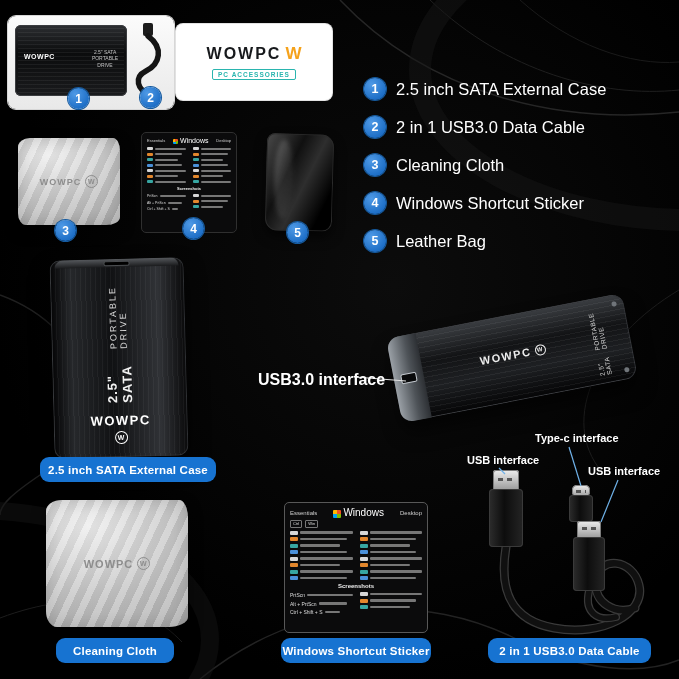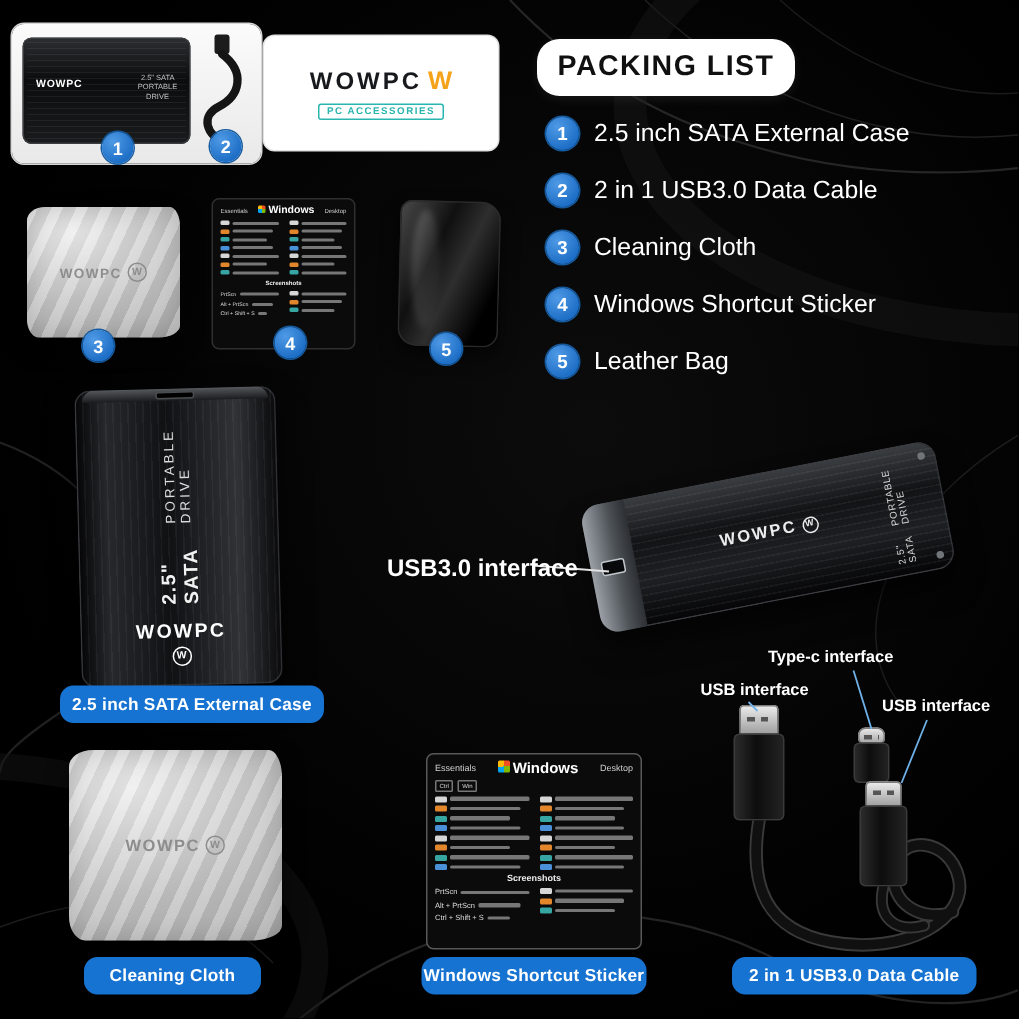--- a/index.html
+++ b/index.html
@@ -72,21 +72,21 @@
        background:linear-gradient(100deg,rgba(255,255,255,.22),rgba(255,255,255,0));filter:blur(2px)}
 
   
   .sticker{position:absolute;background:#0b0b0c;border-radius:5px;z-index:5;padding:4px 5px;
        display:flex;flex-direction:column;overflow:hidden}
   .sticker-small{left:141px;top:132px;width:96px;height:101px;border:1px solid #2f2f2f}
   .sticker-large{left:284px;top:502px;width:144px;height:131px;border:1px solid #585858}
   .stk-head{display:flex;align-items:center;justify-content:space-between;color:#cfcfcf}
   .sticker-small .stk-head{font-size:4px}
   .sticker-large .stk-head{font-size:6px}
-  .stk-title{color:#fff;font-weight:bold;display:flex;align-items:flex-start;gap:2px}
+  .stk-title{color:#fff;font-weight:normal;display:flex;align-items:flex-end;gap:2px}
   .sticker-small .stk-title{font-size:7px}
   .sticker-large .stk-title{font-size:10px}
   .win-logo{display:inline-block;border-radius:1px;
        background:conic-gradient(#f25022 0 25%,#7fba00 0 50%,#00a4ef 0 75%,#ffb900 0)}
   .sticker-small .win-logo{width:5px;height:5px}
   .sticker-large .win-logo{width:8px;height:8px}
   .stk-legend{display:flex;gap:3px;margin-top:2px}
   .legend-chip{color:#ddd;border:1px solid #777;border-radius:1px;font-size:4px;padding:0 2px;line-height:1.4}
   .stk-cols{display:flex;gap:7px;margin-top:3px}
   .stk-col{flex:1;display:flex;flex-direction:column;gap:2.5px;min-width:0}
@@ -304,21 +304,20 @@
   </div>
 
   <div class="bag"></div>
 
   <div class="num" style="left:68px;top:88px">1</div>
   <div class="num" style="left:140px;top:87px">2</div>
   <div class="num" style="left:55px;top:220px">3</div>
   <div class="num" style="left:183px;top:218px">4</div>
   <div class="num" style="left:287px;top:222px">5</div>
 
-  <div class="pl-title">PACKING LIST</div>
   <ul class="pl-list">
     <li class="pl-item">
       <span class="pl-num">1</span>
       <span class="pl-label">2.5 inch SATA External Case</span>
     </li>
     <li class="pl-item">
       <span class="pl-num">2</span>
       <span class="pl-label">2 in 1 USB3.0 Data Cable</span>
     </li>
     <li class="pl-item">
@@ -498,21 +497,21 @@
     <path d="M589,591 C584,612 597,622 616,617" stroke="#3a3a3a" stroke-width="8" fill="none" stroke-linecap="round"></path>
     <path d="M589,591 C584,612 597,622 616,617" stroke="#101010" stroke-width="5.5" fill="none" stroke-linecap="round"></path>
   </svg>
   <div class="conn tip-silver" style="left:493px;top:470px;width:26px;height:20px"></div>
   <div class="conn body-dark" style="left:489px;top:489px;width:34px;height:58px"></div>
   <div class="conn tip-silver" style="left:572px;top:485px;width:18px;height:12px;border-radius:5px"></div>
   <div class="conn body-dark" style="left:569px;top:495px;width:24px;height:27px"></div>
   <div class="conn tip-silver" style="left:577px;top:521px;width:24px;height:17px"></div>
   <div class="conn body-dark" style="left:573px;top:537px;width:32px;height:54px"></div>
 
-  <div class="callout small" style="left:512px;top:432px">Type-c interface</div>
+  <div class="callout small" style="left:535px;top:432px">Type-c interface</div>
   <div class="callout small" style="left:467px;top:454px">USB interface</div>
   <div class="callout small" style="left:588px;top:465px">USB interface</div>
   <div class="caption" style="left:488px;top:638px;width:163px;height:25px">2 in 1 USB3.0 Data Cable</div>
 
   <svg class="lines" viewBox="0 0 679 679">
     <line x1="355" y1="377" x2="406" y2="381" stroke="#e2e2e2" stroke-width="1.2"></line>
     <line x1="569" y1="447" x2="581" y2="486" stroke="#6fb1e8" stroke-width="1.2"></line>
     <line x1="499" y1="468" x2="505" y2="474" stroke="#6fb1e8" stroke-width="1.2"></line>
     <line x1="618" y1="480" x2="601" y2="522" stroke="#6fb1e8" stroke-width="1.2"></line>
   </svg>

